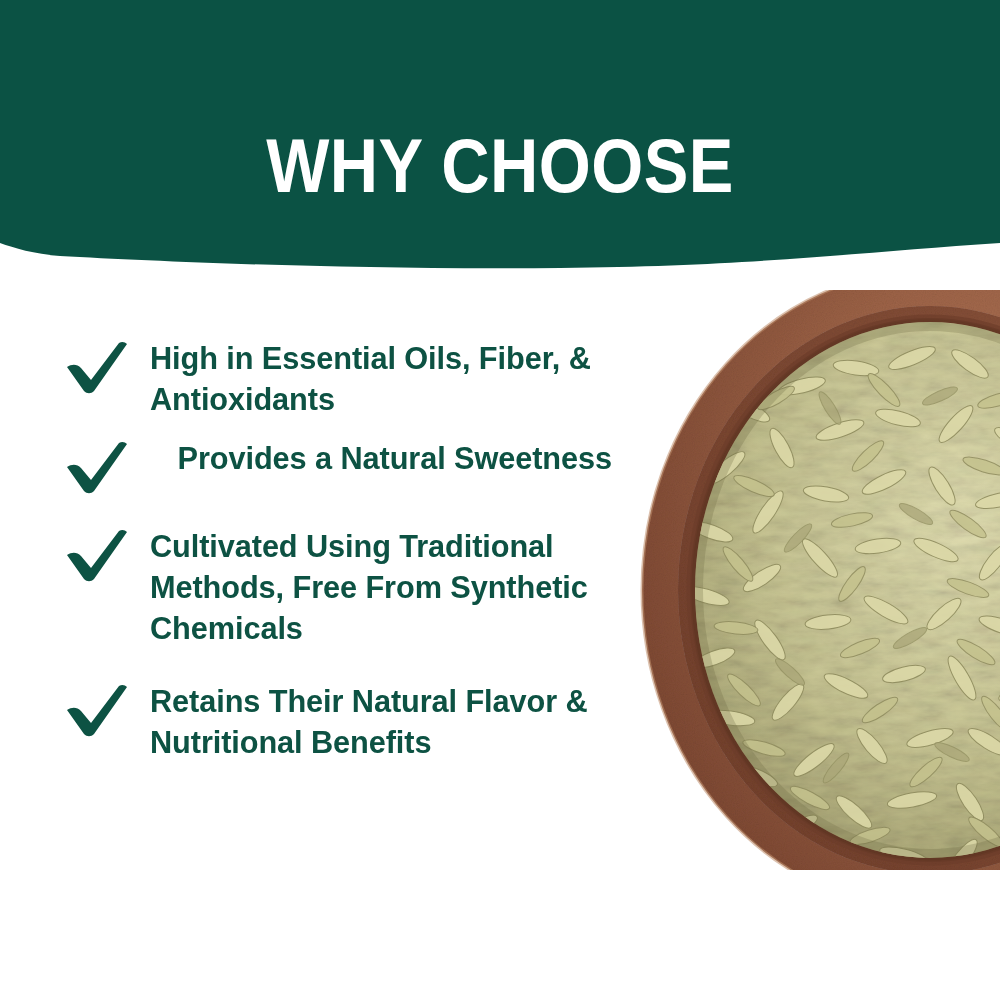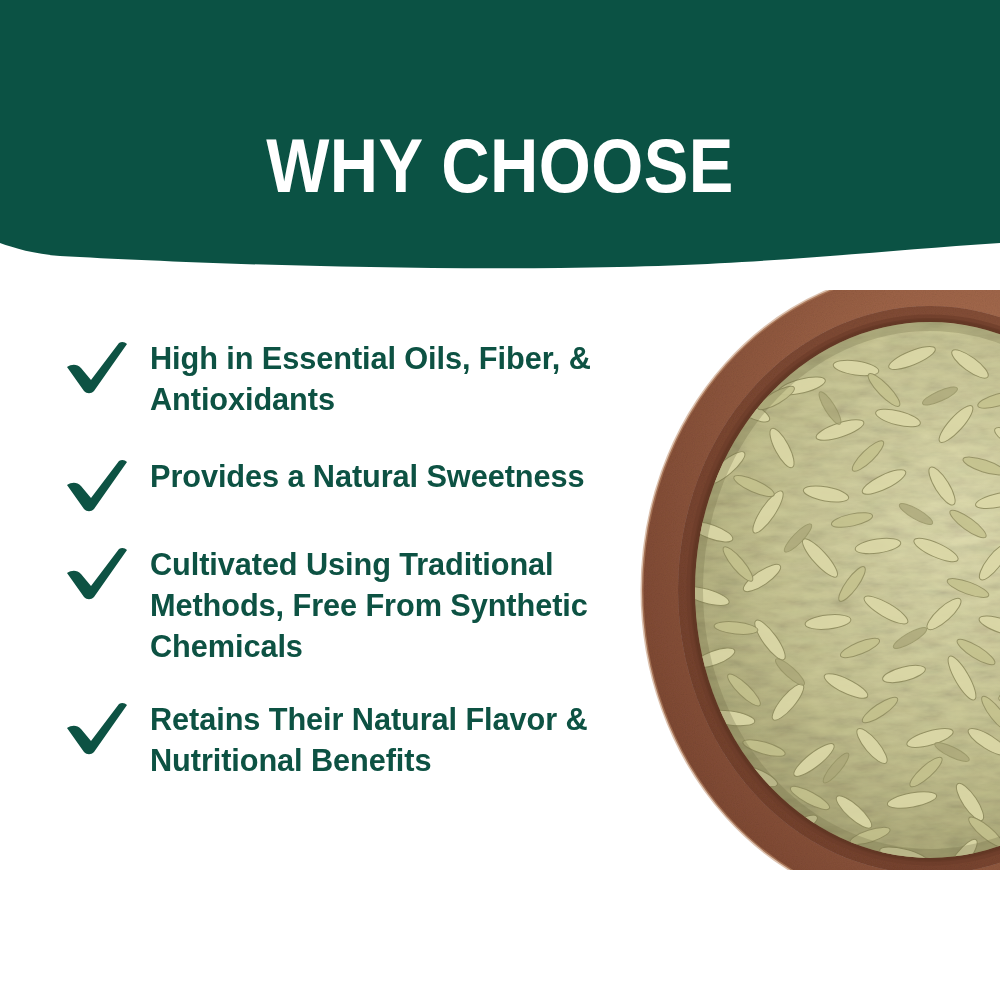--- a/index.html
+++ b/index.html
@@ -92,23 +92,23 @@
     font-weight: bold;
     font-size: 32px;
     line-height: 41px;
     letter-spacing: -0.1px;
     white-space: pre-line;
     transform: scaleX(0.96);
     transform-origin: 0% 50%;
   }
 
   
-  .row-0 { margin-bottom: 36px; }
+  .row-0 { margin-bottom: 18px; }
   .row-1 { margin-bottom: 28px; }
-  .row-2 { margin-bottom: 32px; }
+  .row-2 { margin-bottom: 32px; text-align: center; }
   .row-3 { margin-bottom: 32px; }
 
   
   .bowl-wrap {
     position: absolute;
     left: 630px;
     top: 290px;
     width: 430px;
     height: 640px;
     overflow: hidden;

